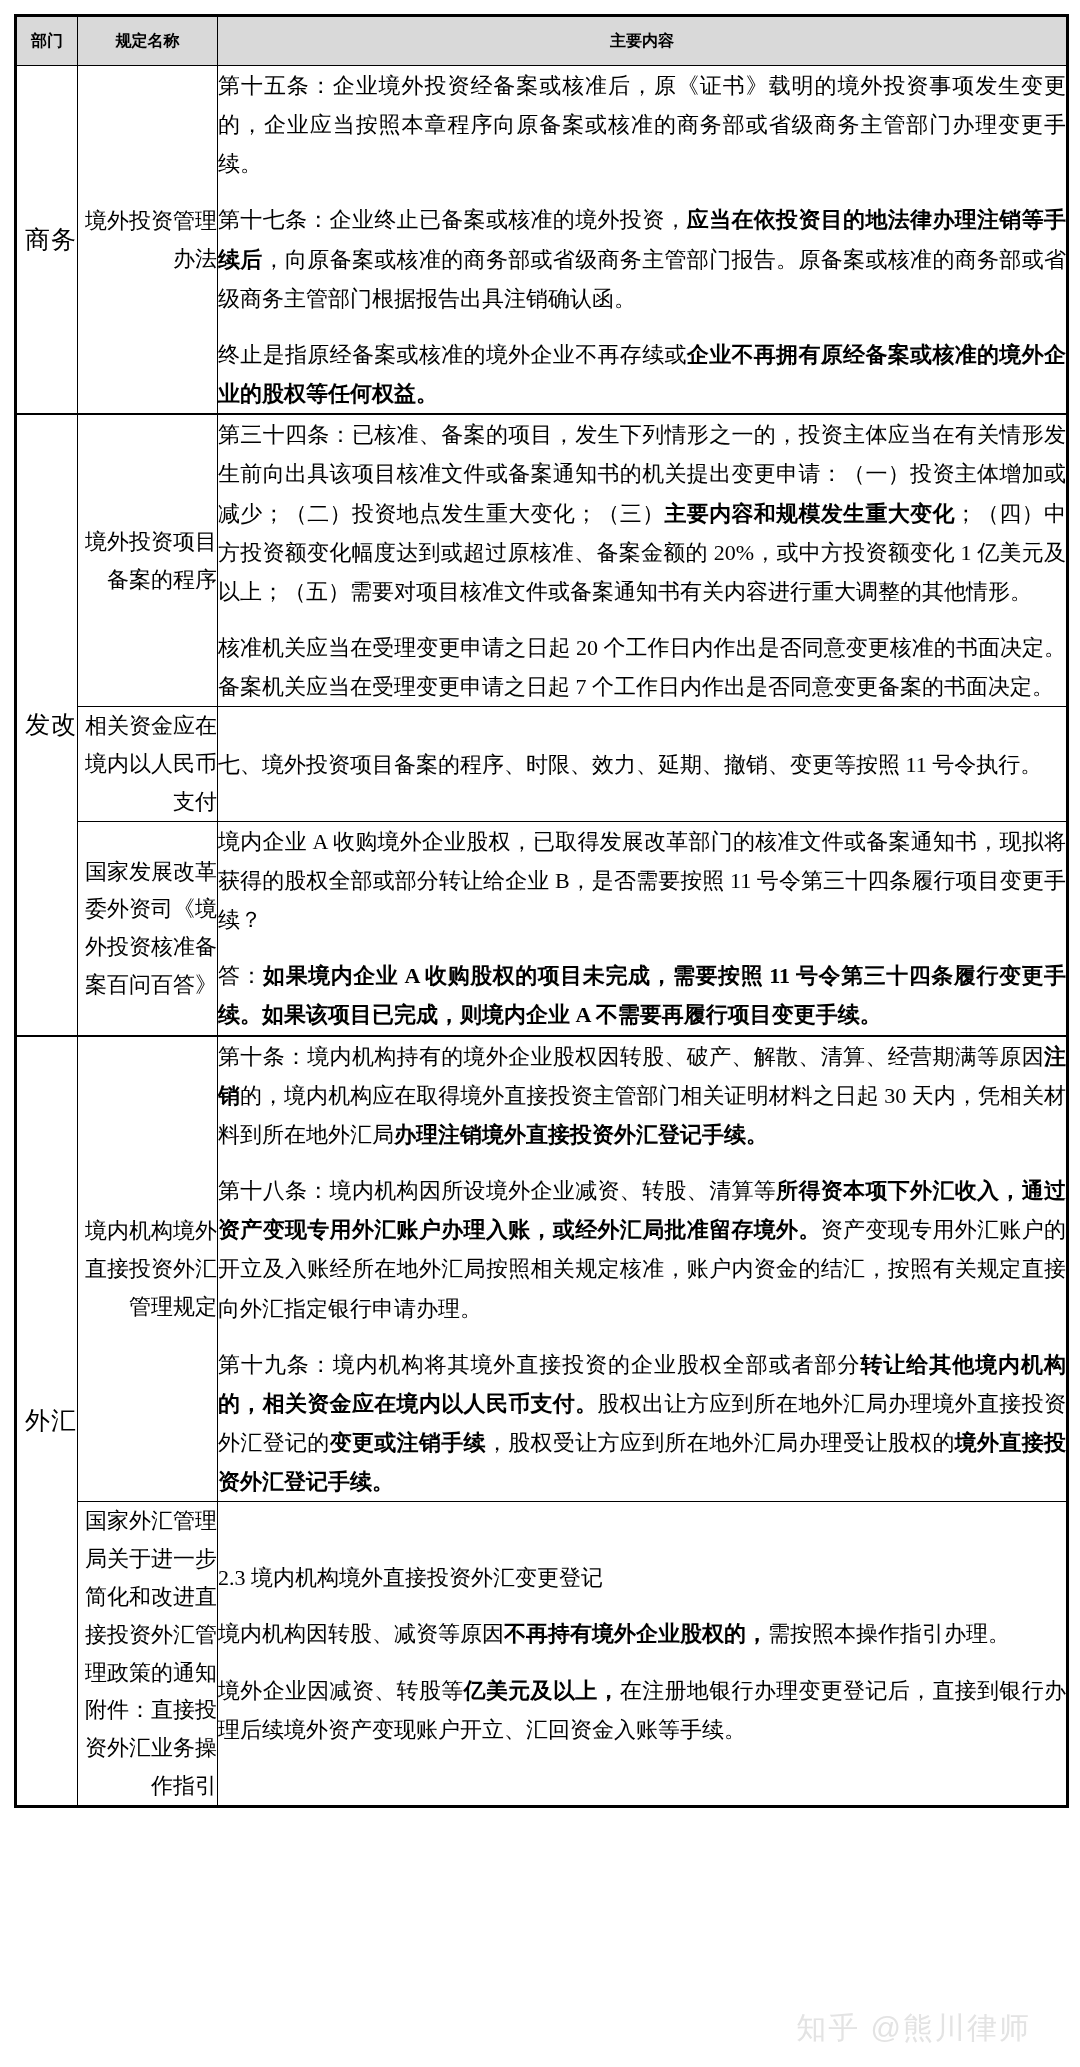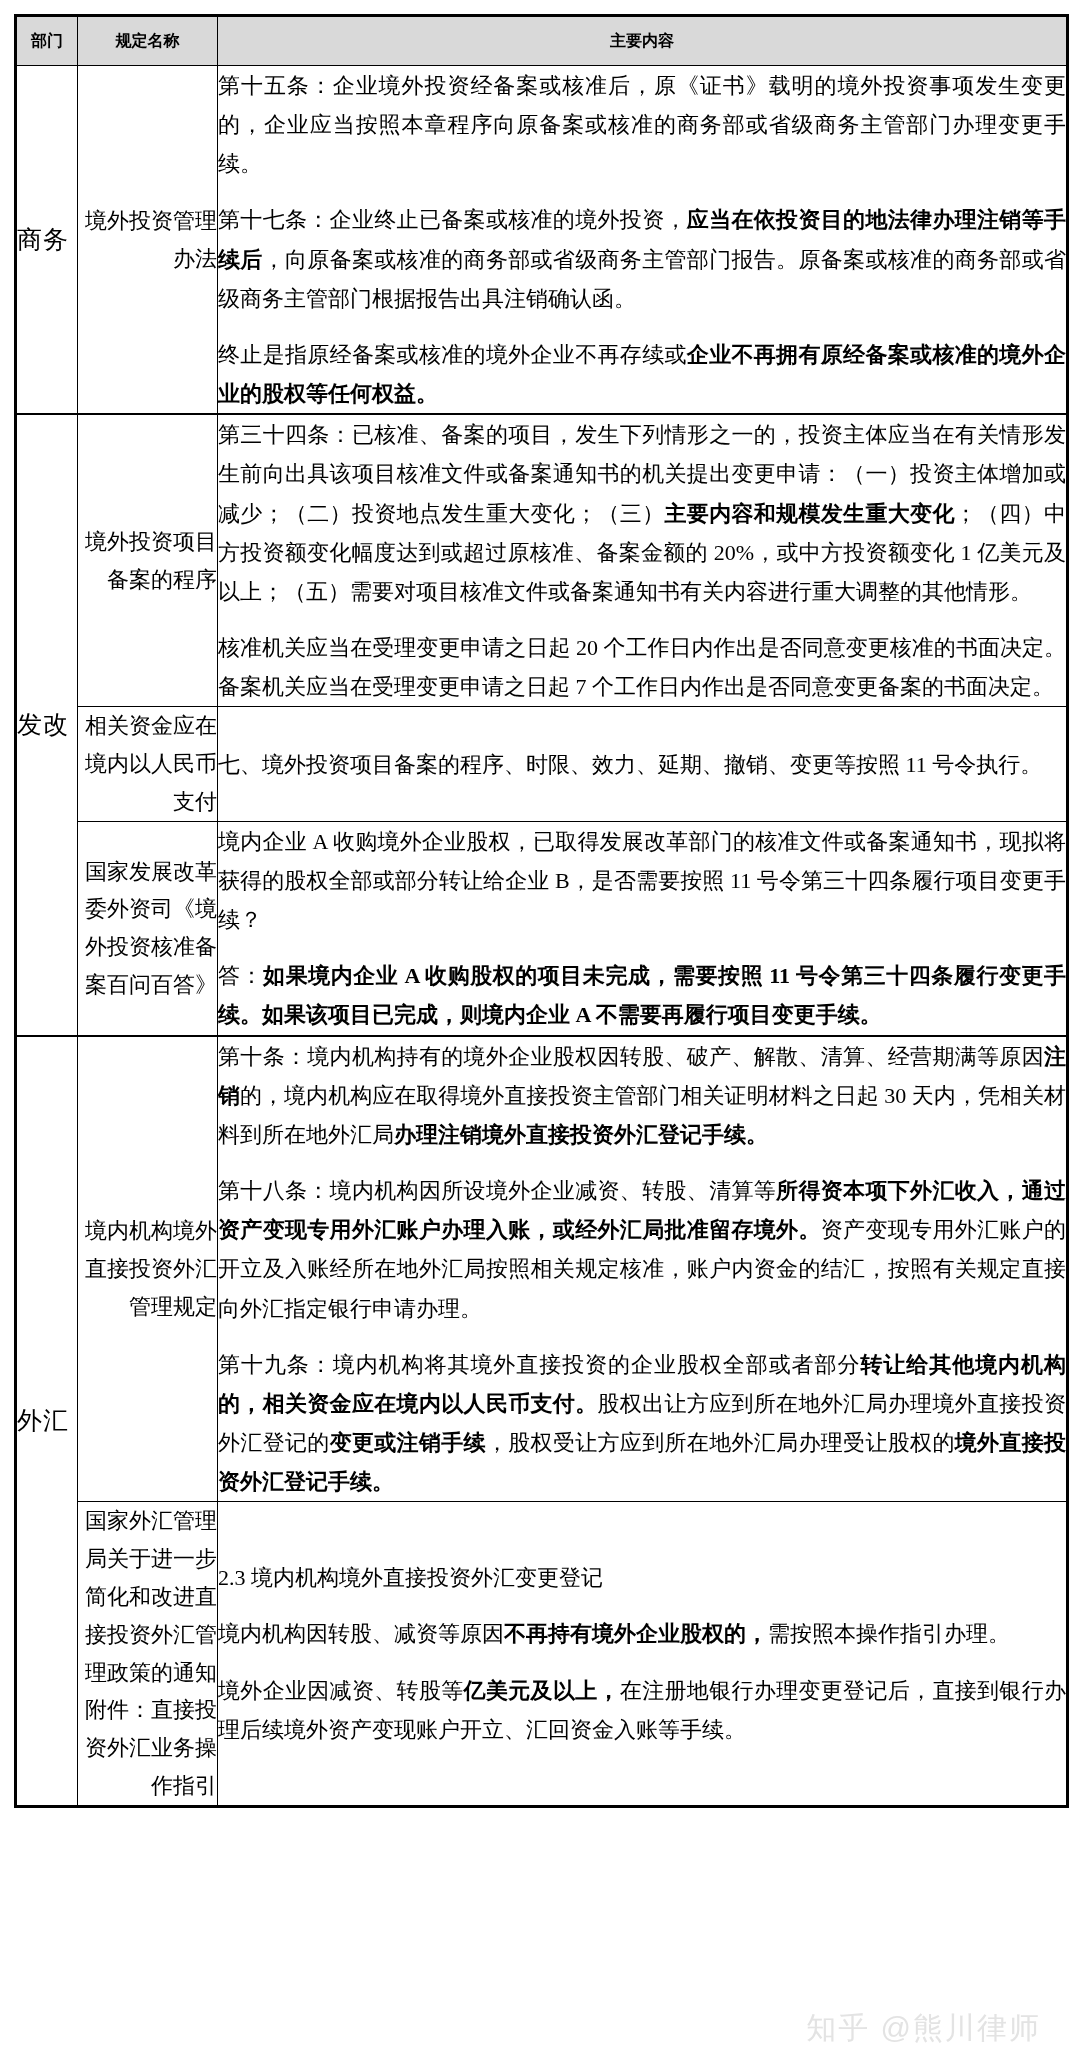--- a/index.html
+++ b/index.html
@@ -39,21 +39,21 @@
     text-align: center;
     height: 48px;
     line-height: 48px;
     border-bottom: 2px solid #000;
   }
   col.c-dept  { width: 62px; }
   col.c-name  { width: 140px; }
   col.c-body  { width: 850px; }
 
   td.dept {
-    text-align: left;
+    text-align: right;
     font-size: 25px;
     line-height: 1.5;
     letter-spacing: 1px;
   }
   td.name {
     text-align: right;
     font-size: 22px;
     line-height: 1.72;
     padding: 4px 6px;
   }
@@ -69,21 +69,21 @@
     text-align: justify;
   }
   td.body p + p { margin-top: 17px; }
   b, strong { font-weight: bold; }
 
   .dept-thick-top { border-top: 2px solid #000 !important; }
   .thick-top { border-top: 2px solid #000 !important; }
 
   .watermark {
     position: absolute;
-    right: 39px;
+    right: 49px;
     bottom: 18px;
     font-size: 30px;
     color: #e3e3e3;
     font-family: "Liberation Sans", "DejaVu Sans", sans-serif;
     letter-spacing: 2px;
     white-space: nowrap;
   }
 </style>
 </head>
 <body>

